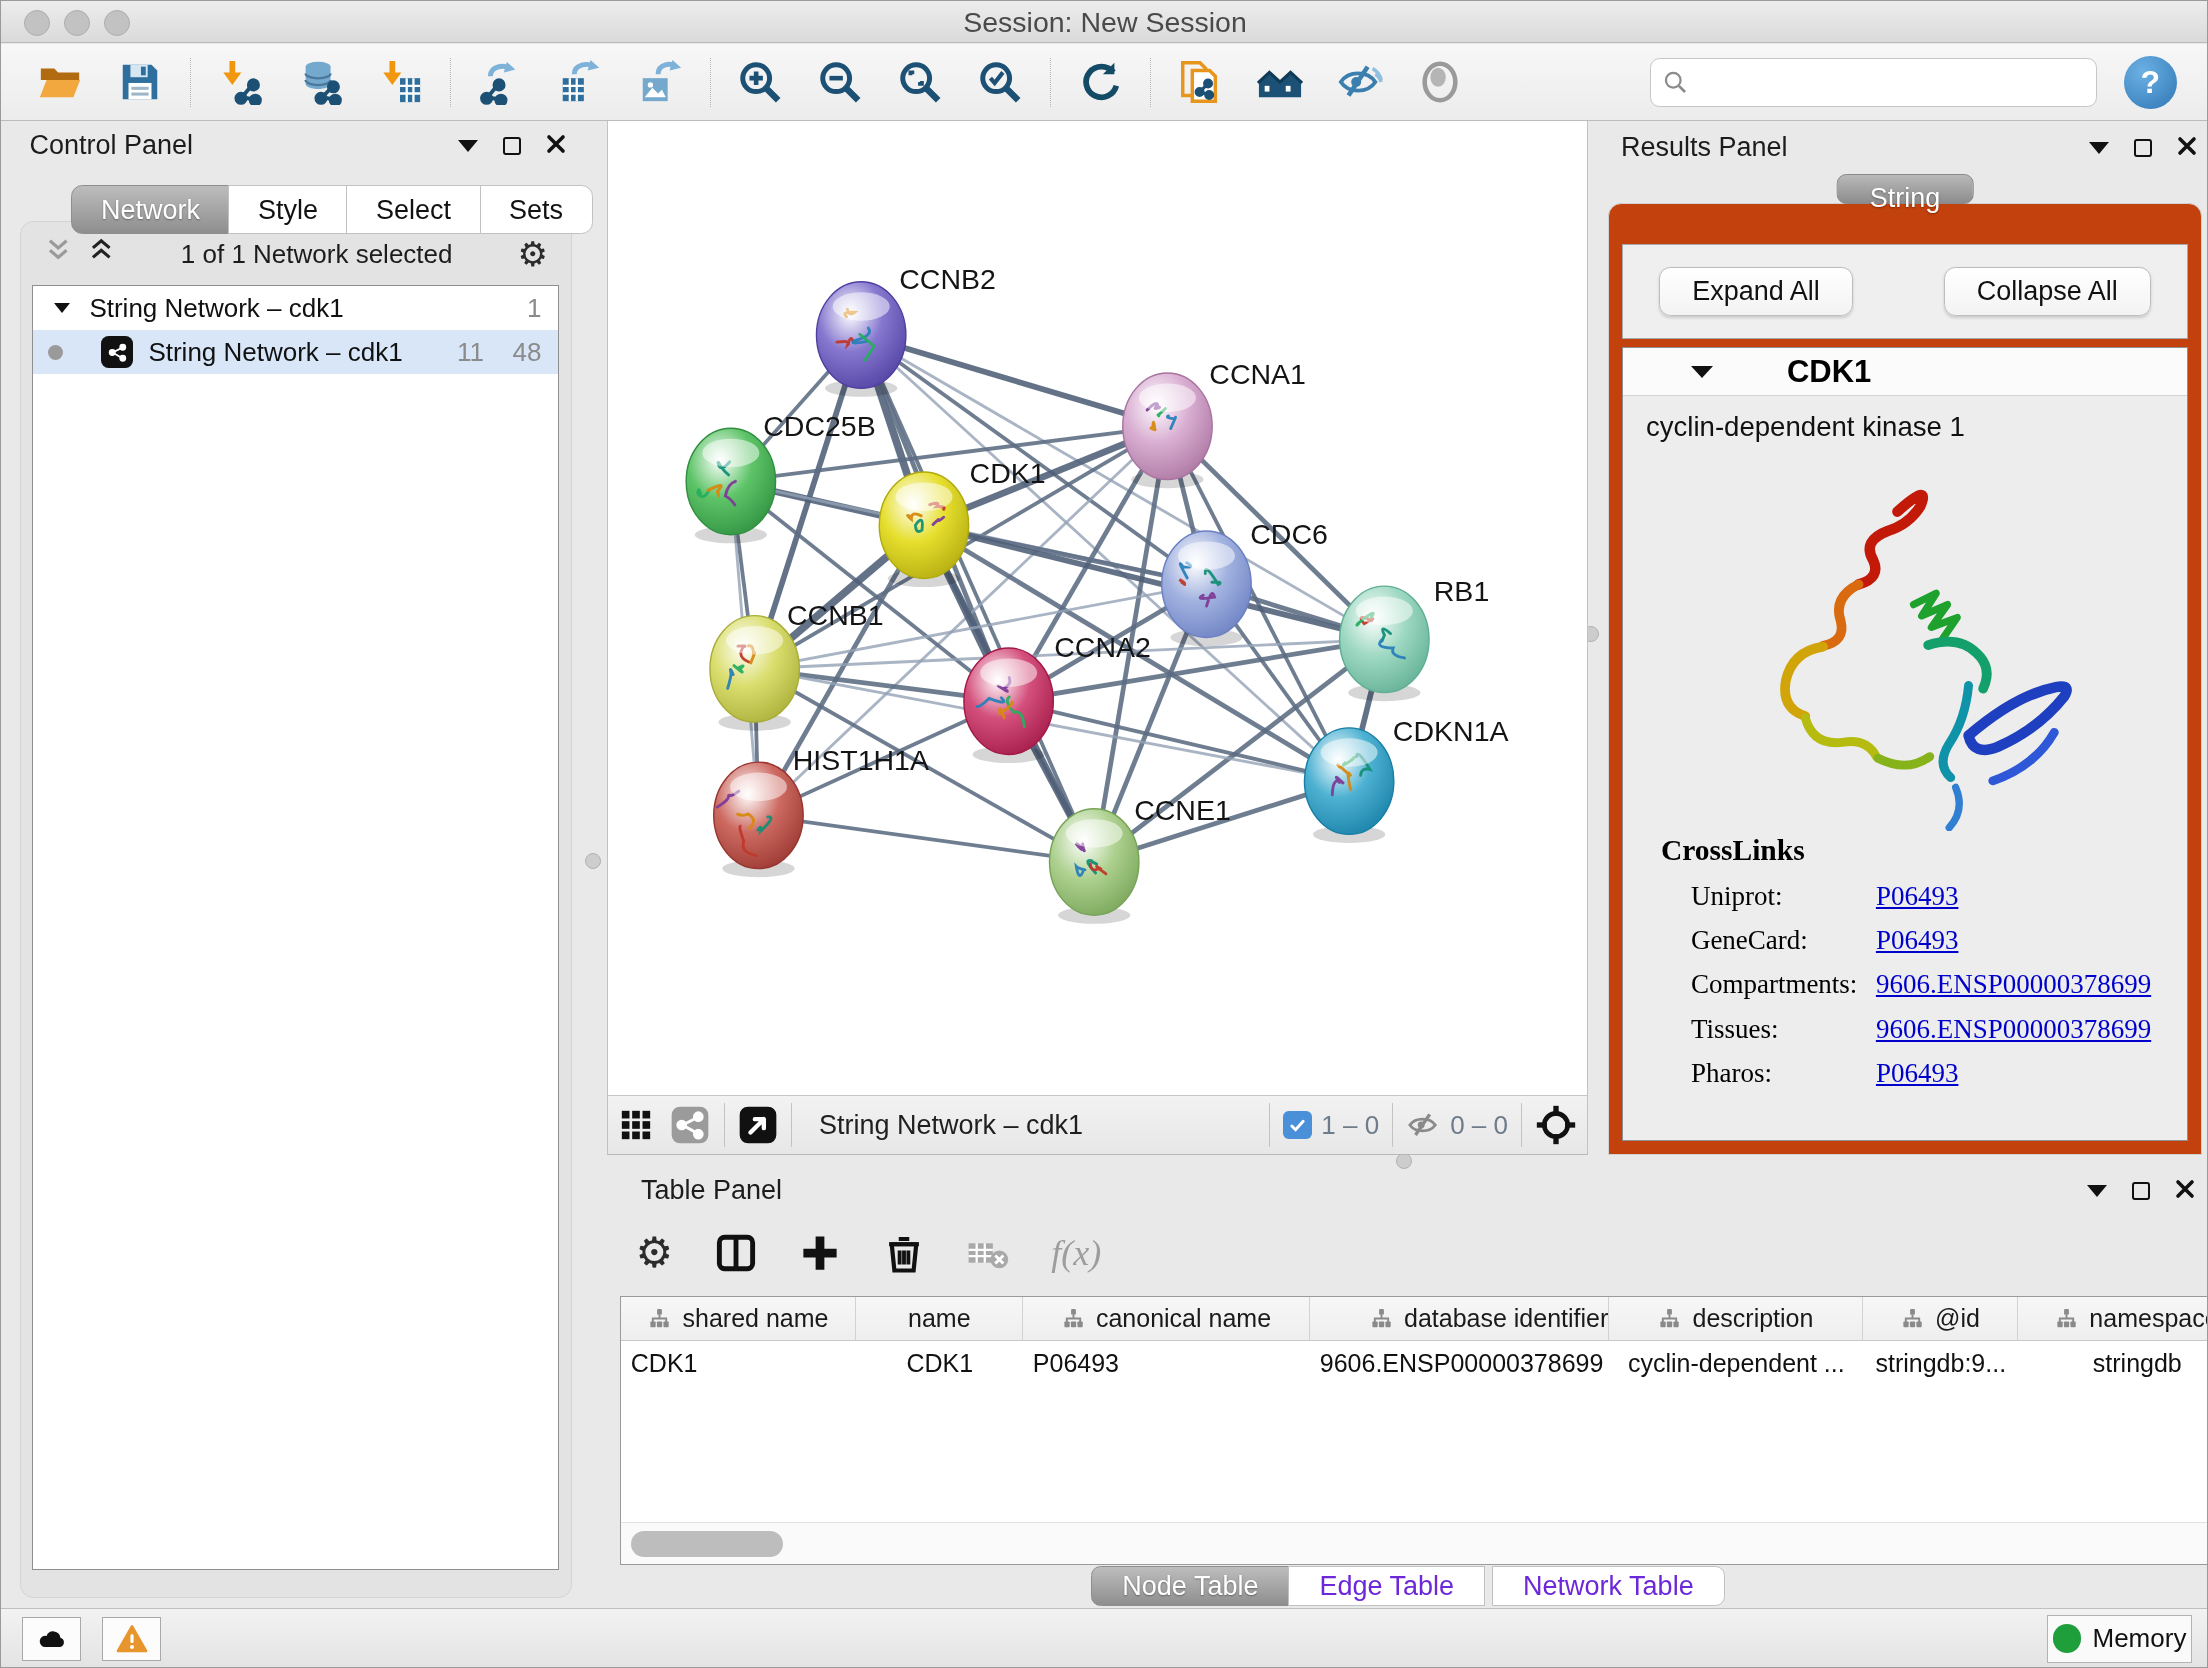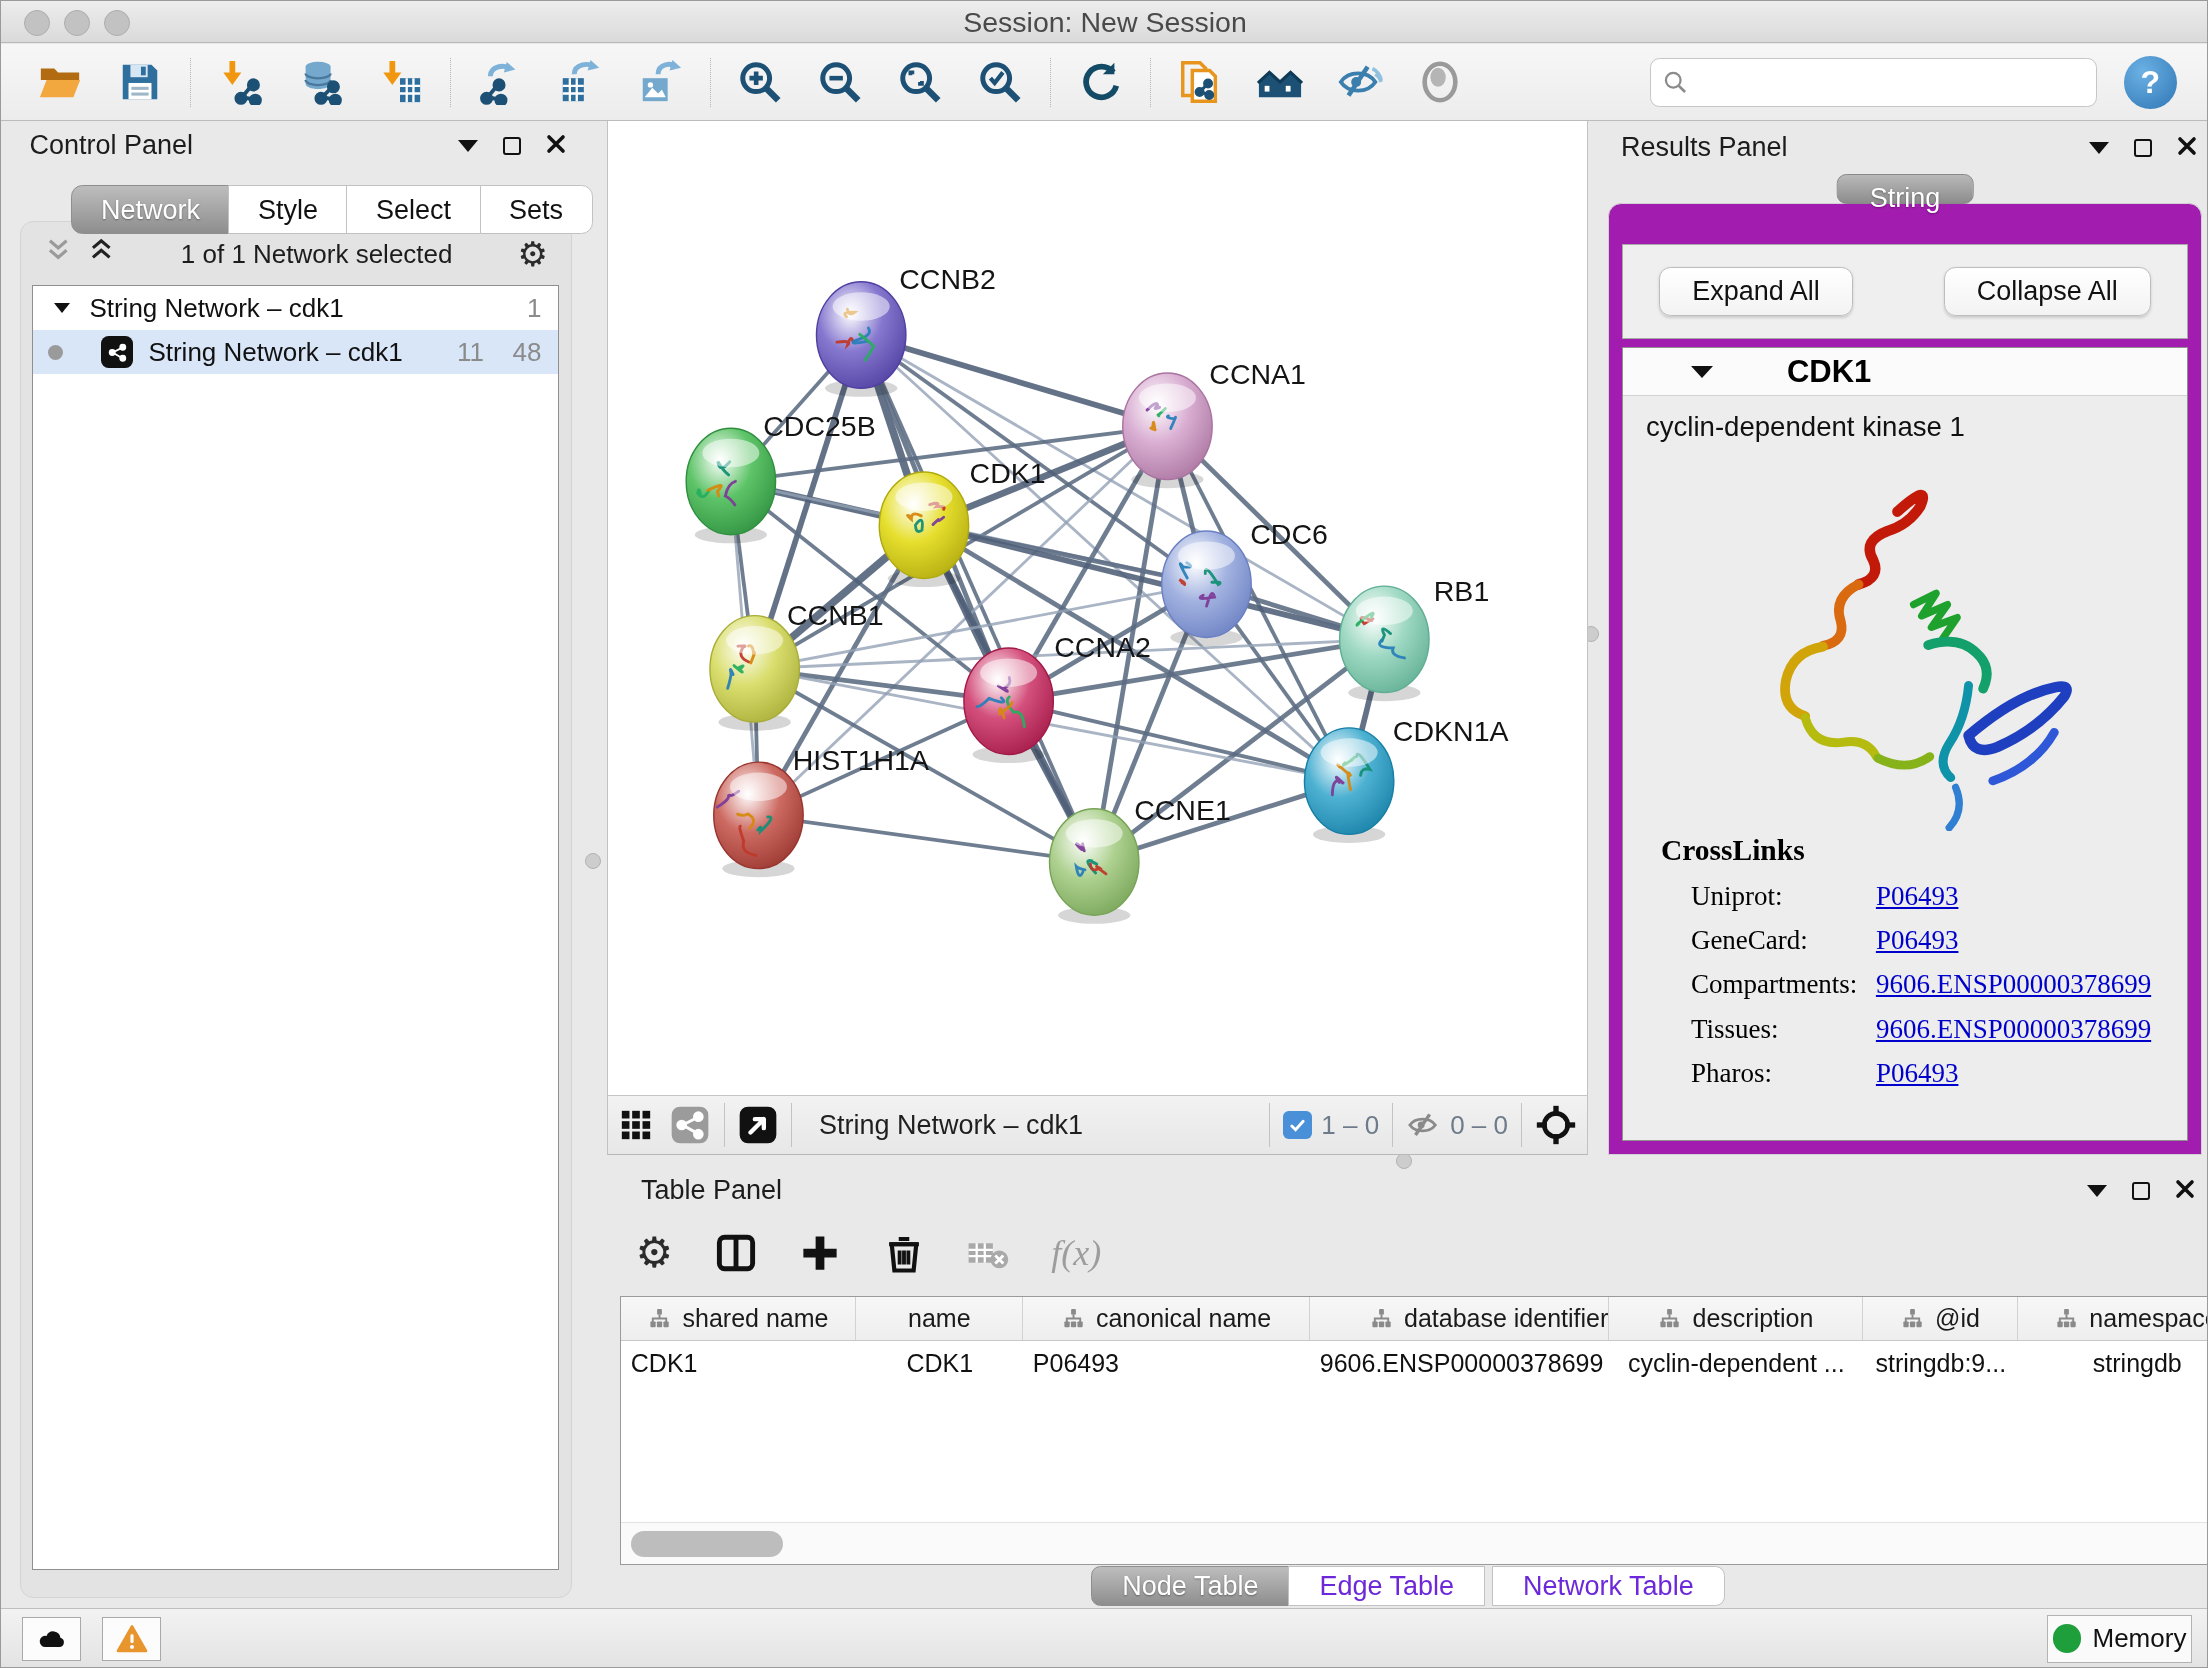--- a/index.html
+++ b/index.html
@@ -91,21 +91,21 @@
 
   
   #results-panel { left:1599px; top:120px; width:610px; height:1034px; }
   #rp-header { position:absolute; left:21px; right:13.3px; top:7.6px; height:38px;
     display:flex; align-items:center; }
   #string-tab { position:absolute; left:50%; transform:translateX(-50%); top:53px; z-index:2;
     height:30px; line-height:46px; padding:0 32px; font-size:27px; color:#fff;
     background:linear-gradient(#b9b9b9,#8c8c8c); border:1px solid #898989; border-radius:9.5px;
     text-shadow:0 1px 1.9px rgba(0,0,0,.35); }
   #rp-gray { position:absolute; left:7.6px; right:7.6px; top:82px; bottom:0;
-    background:#a21caf; border:1px solid #d2d2d2; border-radius:13.3px 13.3px 0 0; }
+    background:#c2410c; border:1px solid #d2d2d2; border-radius:13.3px 13.3px 0 0; }
   #rp-box1 { position:absolute; left:13.3px; right:13.3px; top:40px; height:95px;
     background:#efefef; border:1.9px solid #a8a8a8; display:flex; align-items:center;
     justify-content:center; gap:91px; }
   .white-btn { height:49px; padding:0 32px; background:linear-gradient(#ffffff,#f3f3f3);
     border:1px solid #bdbdbd; border-radius:11.4px; font-size:27px; color:#111;
     box-shadow:0 1.9px 2.9px rgba(0,0,0,.15); }
   #rp-box2 { position:absolute; left:13.3px; right:13.3px; top:143px; bottom:13.3px;
     background:#ededed; border:1.9px solid #8f8f8f; overflow:hidden; }
   #gene-header { height:48px; background:#fbfbfb; border-bottom:1.9px solid #d2d2d2;
     display:flex; align-items:center; }

